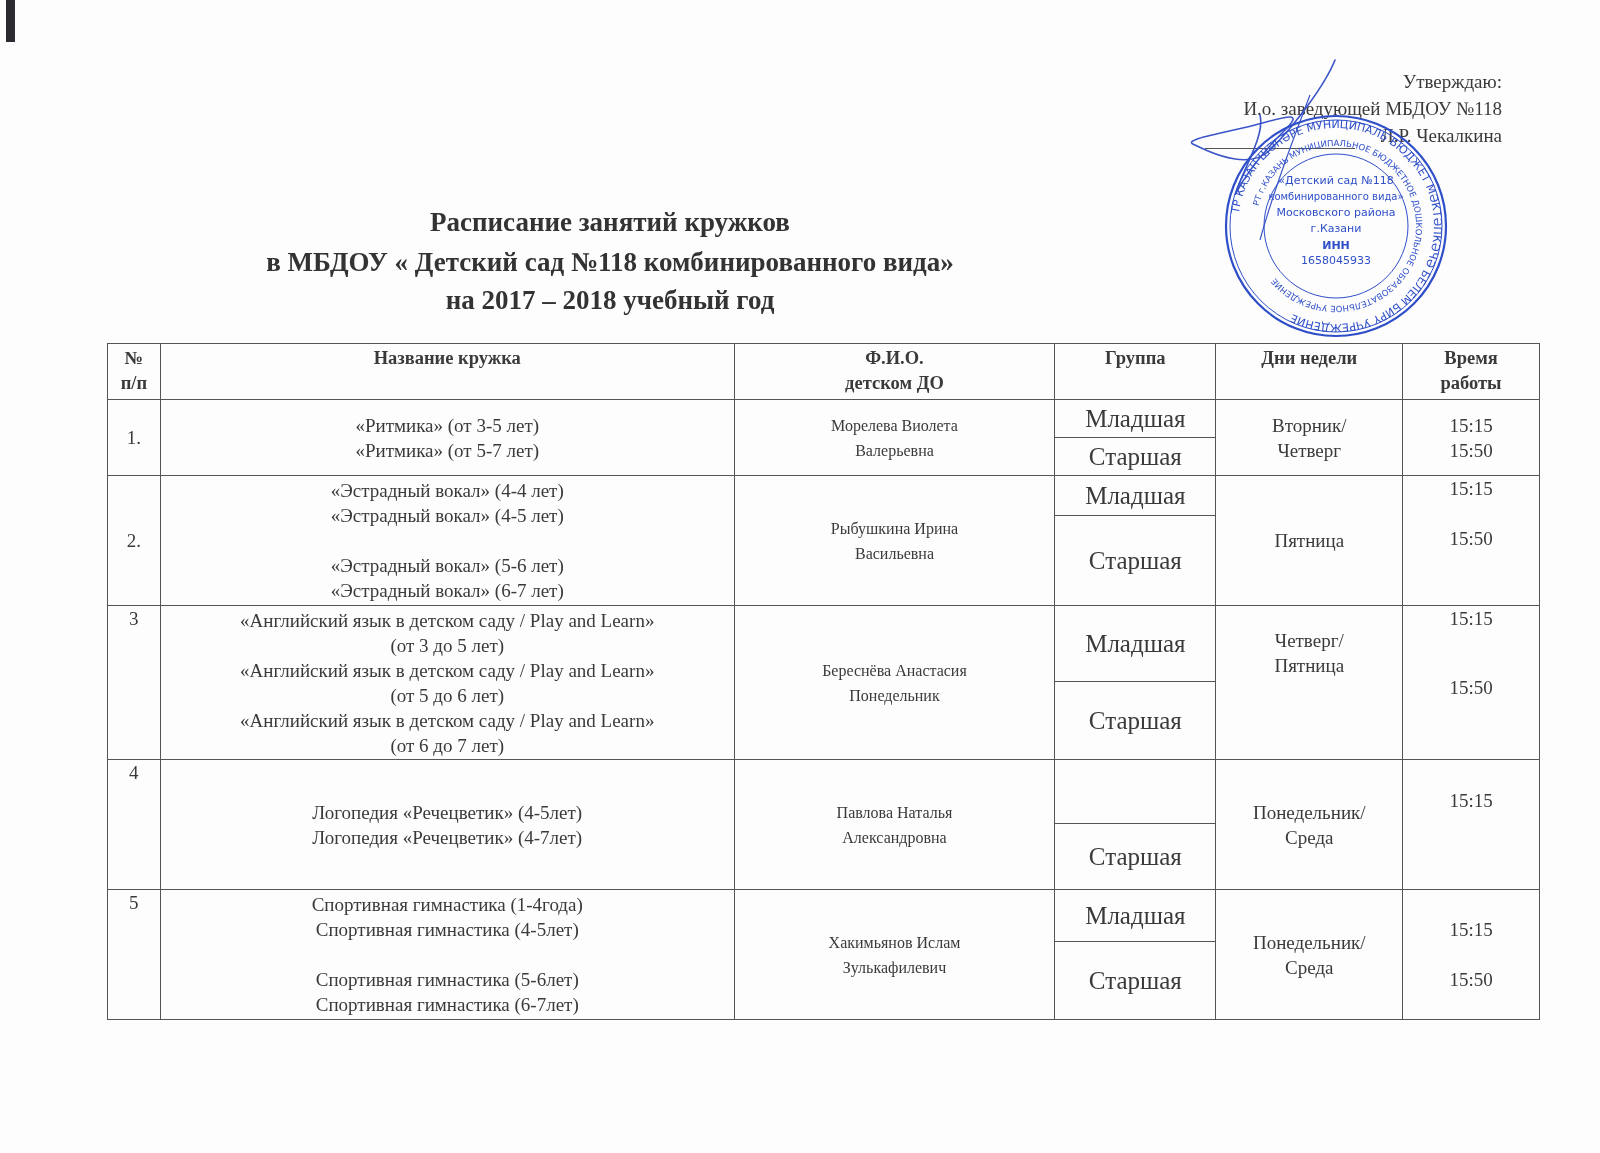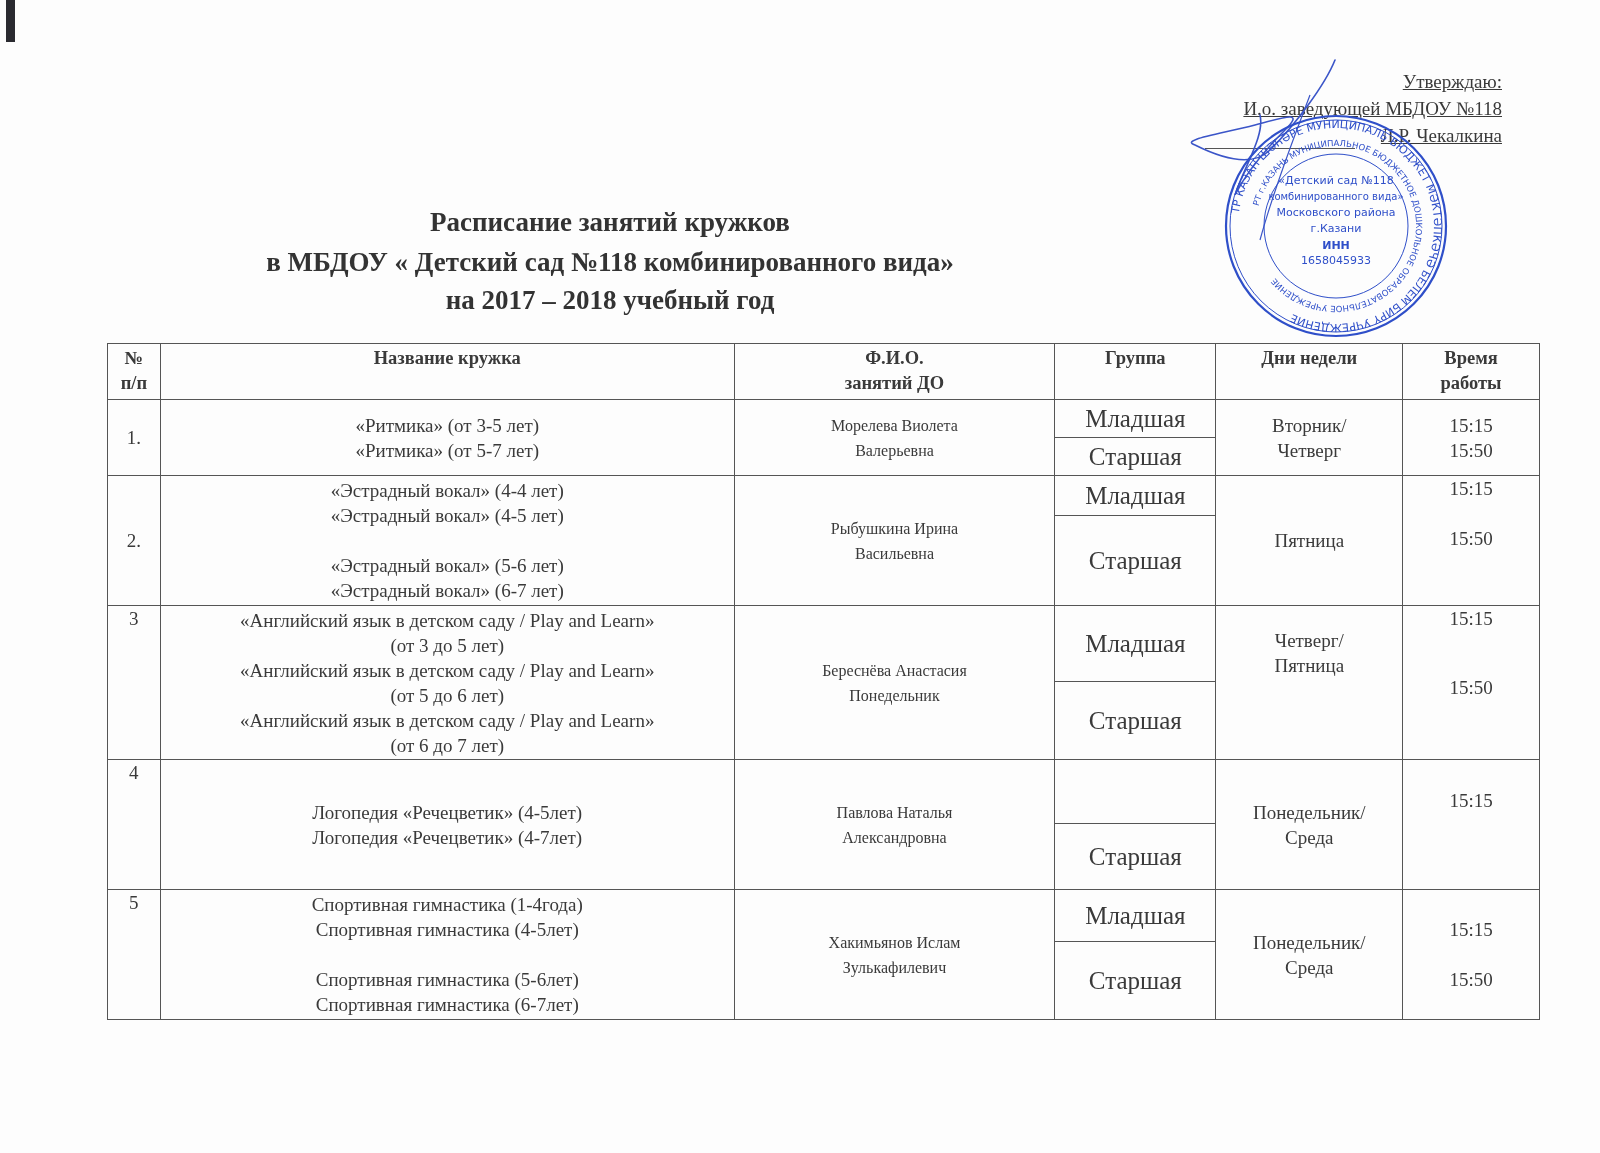--- a/index.html
+++ b/index.html
@@ -5,21 +5,21 @@
   html, body { margin:0; padding:0; }
   body {
     width:1600px; height:1153px; position:relative; overflow:hidden;
     background:#fdfdfd;
     font-family:"Liberation Serif","DejaVu Serif",serif;
     color:#333;
   }
   .scan-edge { position:absolute; left:6px; top:0; width:9px; height:42px; background:#2a2a30; }
   .approval {
     position:absolute; right:98px; top:68px; text-align:right;
-    font-size:19px; line-height:27px; color:#3a3a3a;text-decoration:underline;
+    font-size:19px; line-height:27px; color:#3a3a3a;
   }
   .approval div { white-space:nowrap; }
   .sig-line { position:absolute; left:1205px; top:148px; width:150px; height:1px; background:#555; }
   .stamp { position:absolute; left:1222px; top:112px; width:228px; height:228px; }
   .signature { position:absolute; left:1175px; top:55px; width:200px; height:190px; }
   .title {
     position:absolute; left:0; width:1600px; text-align:center;
     font-weight:bold; font-size:27px; line-height:32px; color:#333;
   }
   .title.l1 { top:206px; left:-190px; }
@@ -95,21 +95,21 @@
       <col style="width:566px">
       <col style="width:316px">
     <col style="width:159px">
       <col style="width:184px">
       <col style="width:135px">
   </colgroup>
   <thead>
     <tr>
       <th><span>№</span><br><span>п/п</span></th>
       <th>Название кружка</th>
-      <th><span>Ф.И.О.</span><br><span>занятий ДО</span></th>
+      <th><span>Ф.И.О.</span><br><span>детском ДО</span></th>
       <th>Группа</th>
       <th>Дни недели</th>
       <th><span>Время</span><br><span>работы</span></th>
     </tr>
   </thead>
   <tbody>
 
     <tr style="height:38px">
       <td rowspan="2" class="num mid">1.</td>
       <td rowspan="2" class="name">

